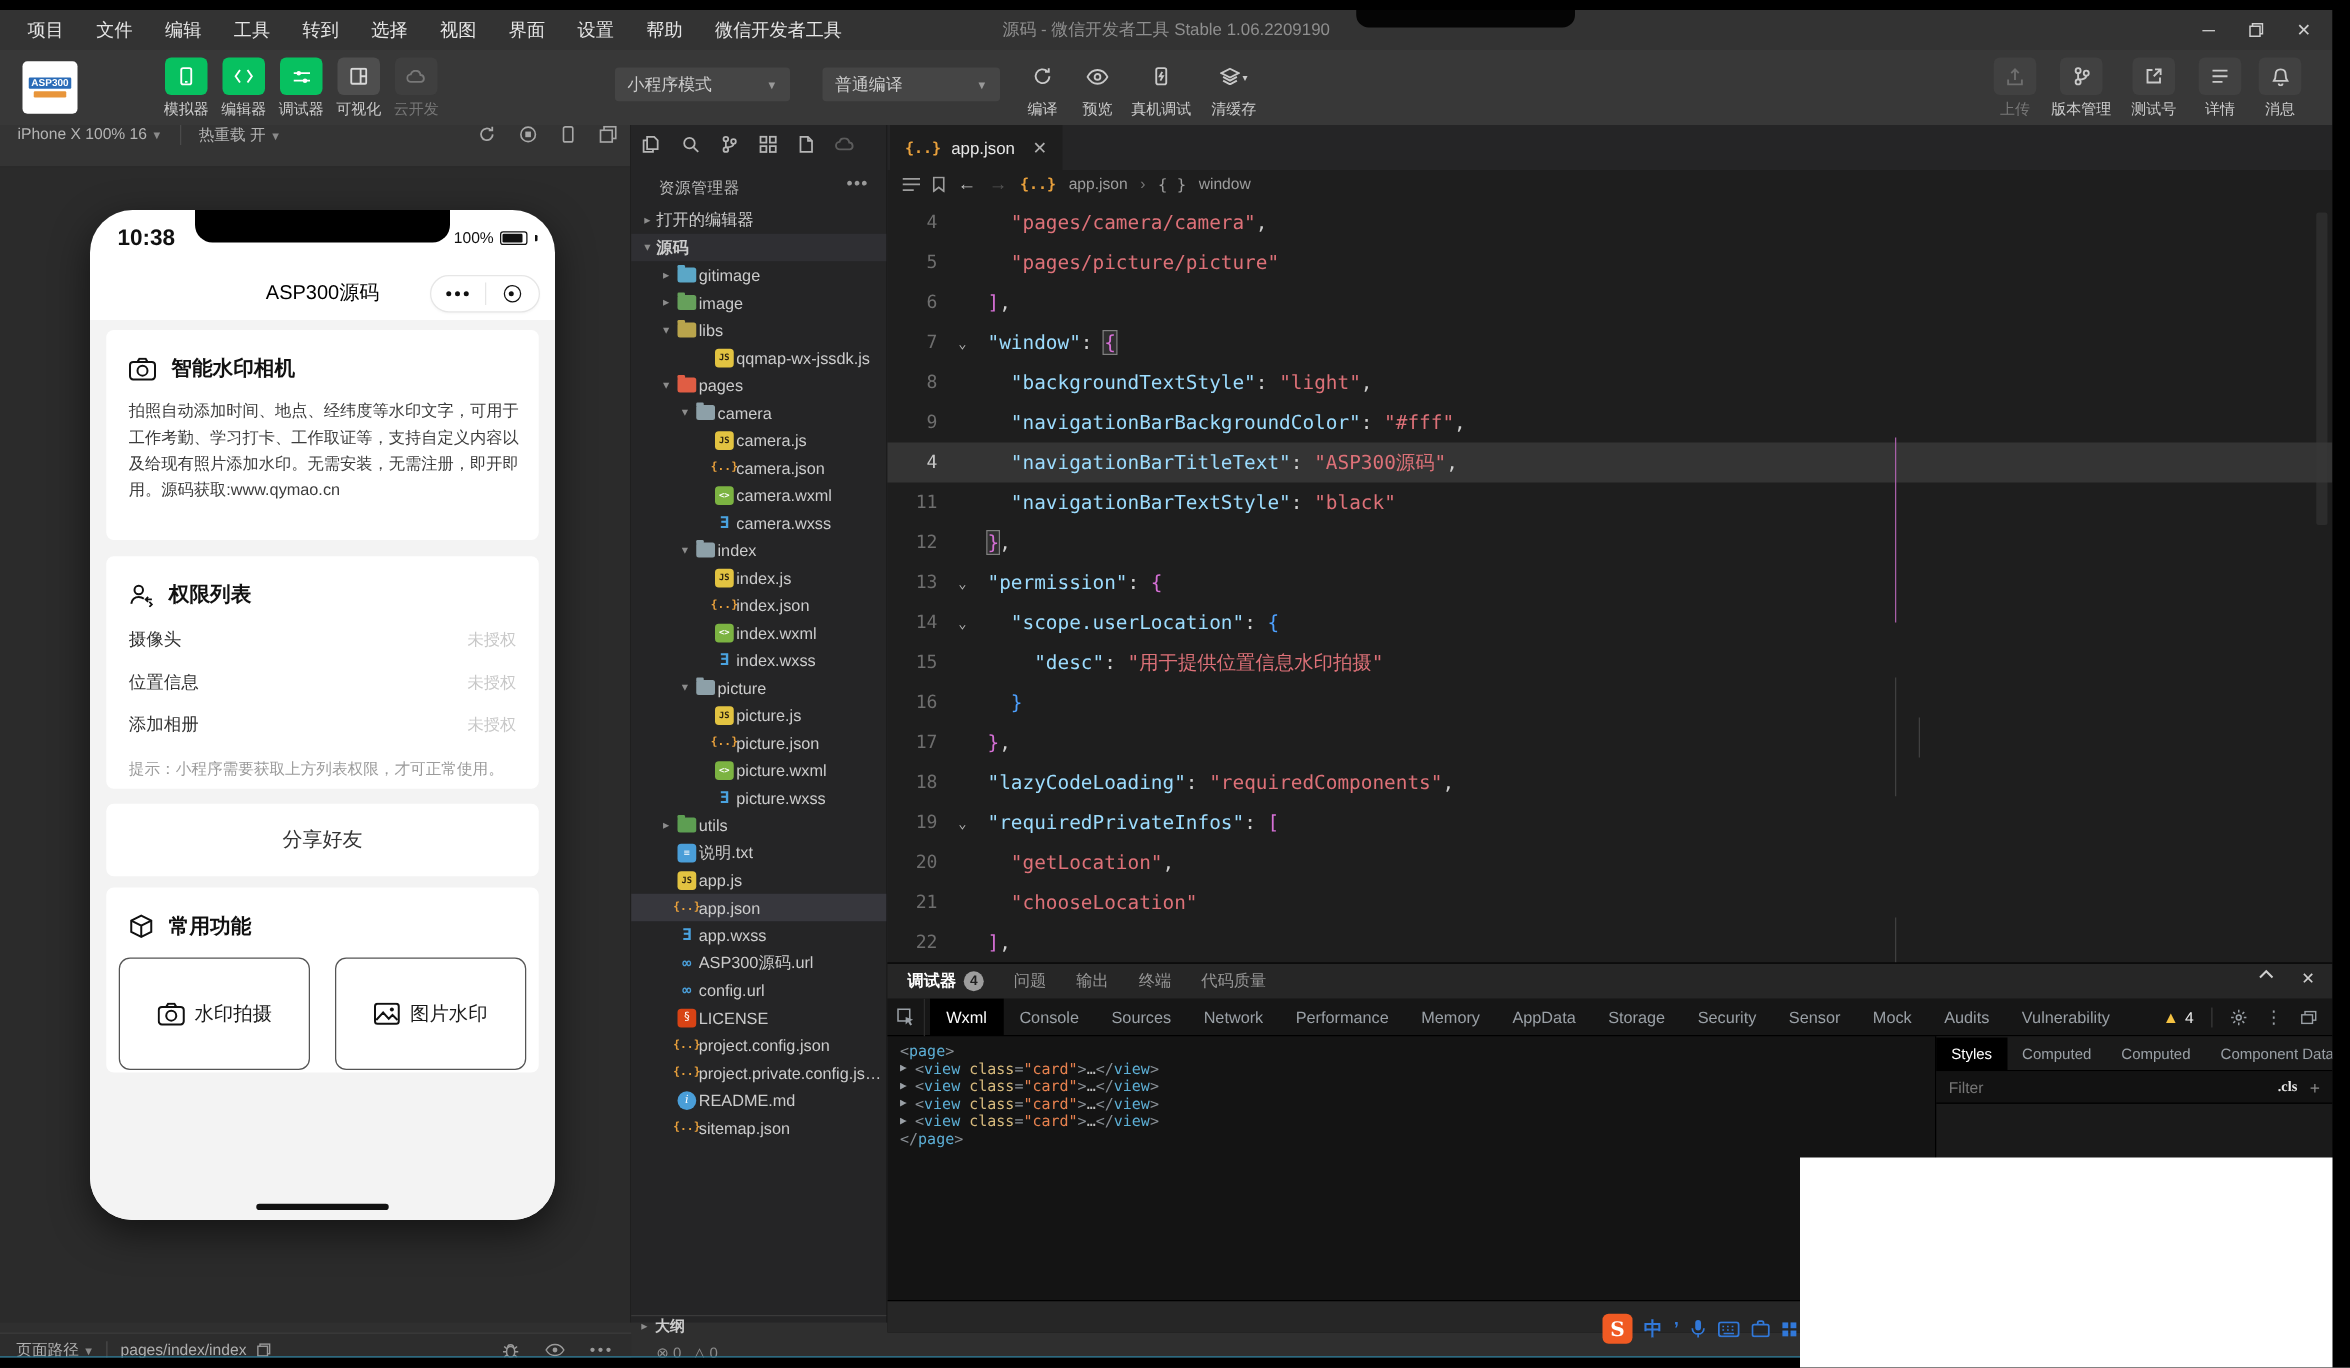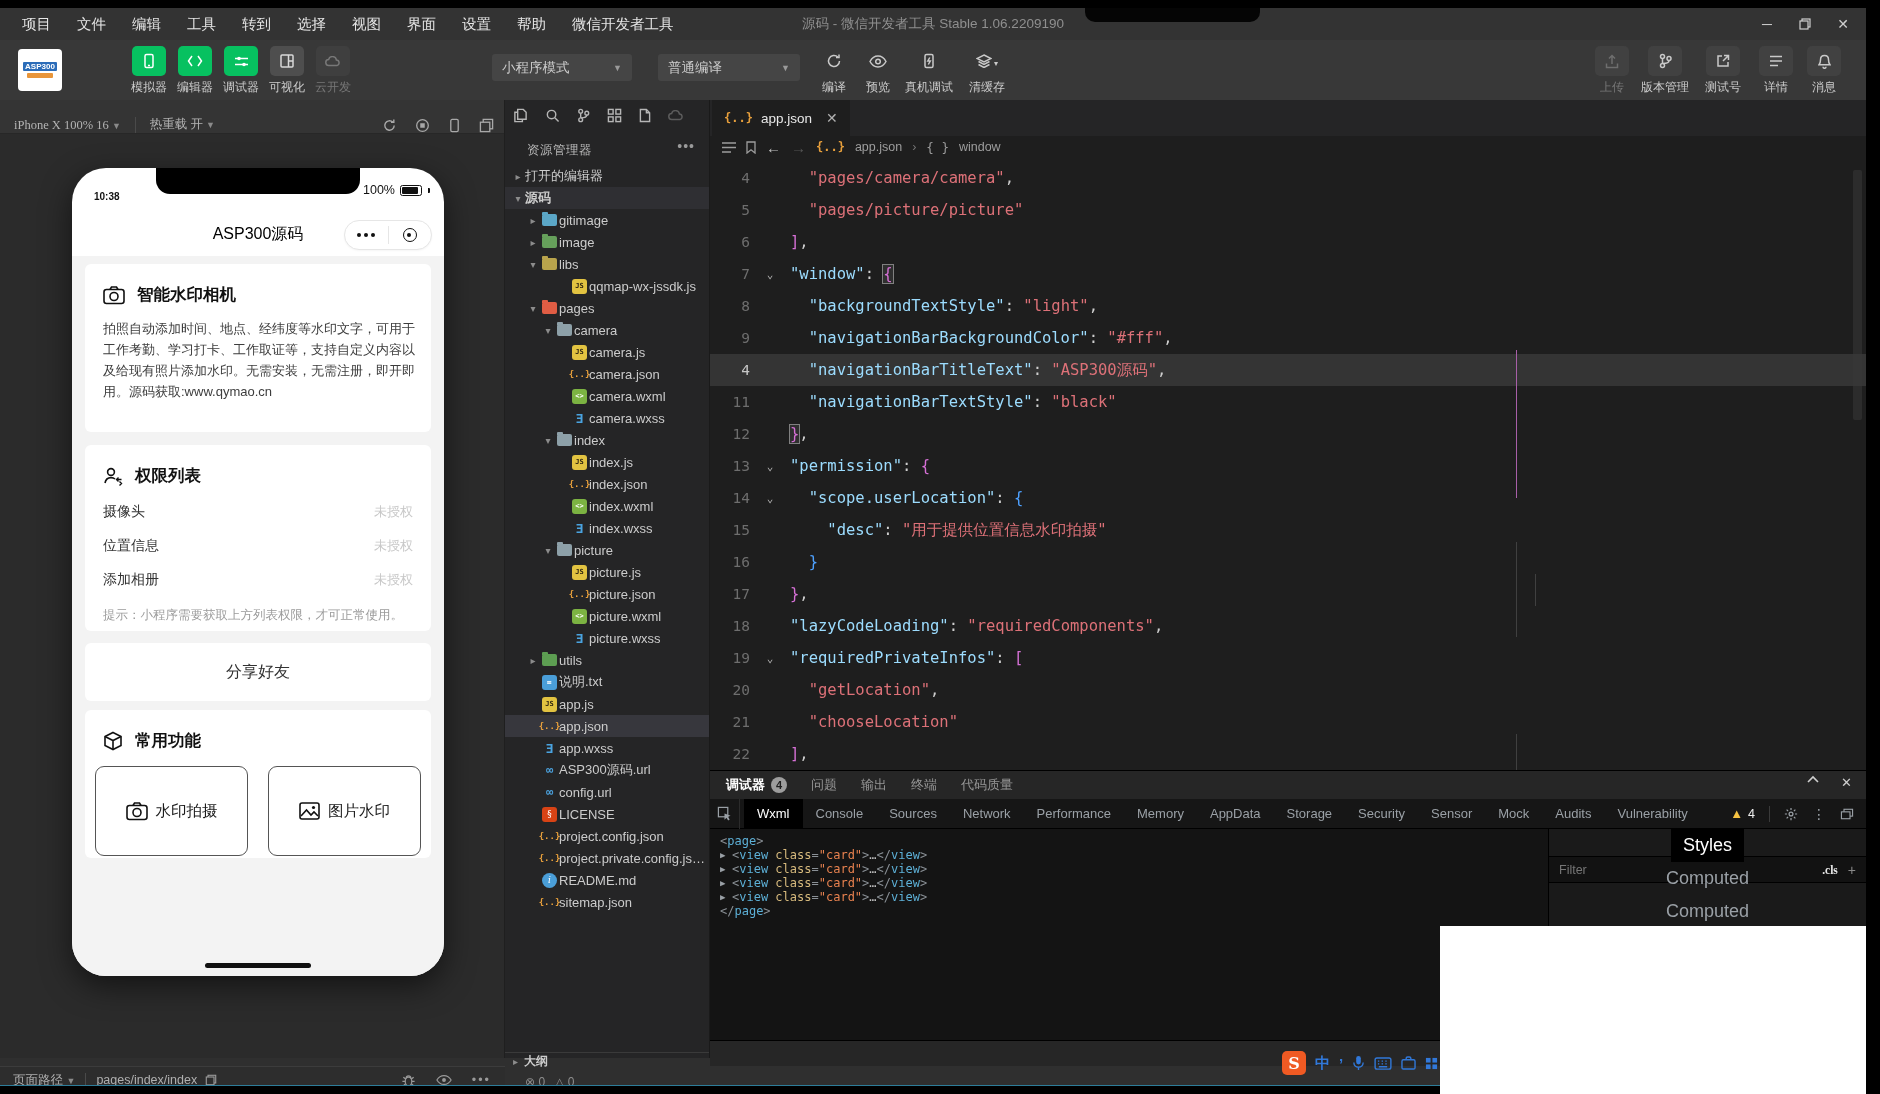--- a/index.html
+++ b/index.html
@@ -31,27 +31,27 @@
   .tb-ico.plain { background:#414141; color:#c9c9c9; }
   .tb-label { font-size:12px; color:#cccccc; white-space:nowrap; }
   .tb-label.dim { color:#777; }
   .dropdown { position:absolute; top:14px; height:27px; background:#454545; border-radius:3px; color:#cccccc; font-size:13.5px; display:flex; align-items:center; padding:0 10px; justify-content:space-between; }
   .dd-caret { color:#9a9a9a; font-size:9px; margin-left:10px; }
   #dd-mode { left:492px; width:140px; }
   #dd-compile { left:658px; width:142px; }
 
   
   #sim-panel { position:absolute; left:0; top:92px; width:505px; height:958px; background:#2b2b2b; border-right:1px solid #1f1f1f; }
-  #sim-toolbar { position:absolute; left:0; top:0; width:100%; height:34px; background:#343434; border-bottom:1px solid #272727; display:flex; align-items:flex-end; color:#b4b4b4; font-size:12.5px;font-family:Liberation Serif, serif; }
+  #sim-toolbar { position:absolute; left:0; top:0; width:100%; height:34px; background:#343434; border-bottom:1px solid #272727; display:flex; align-items:flex-start; color:#b4b4b4; font-size:12.5px; }
   #sim-toolbar .sep { width:1px; height:16px; background:#4a4a4a; margin:0 14px; }
   #sim-tb-icons { position:absolute; right:10px; display:flex; gap:18px; color:#a8a8a8; }
   #phone { position:absolute; left:72px; top:68px; width:372px; height:808px; background:#ffffff; border-radius:34px; box-shadow:0 10px 30px rgba(0,0,0,.55); overflow:hidden; }
   #phone-notch { position:absolute; left:84px; top:0; width:204px; height:26px; background:#000; border-radius:0 0 14px 14px; }
   #p-status { position:absolute; left:0; top:0; width:100%; height:44px; }
-  #p-time { position:absolute; left:22px; top:23px; font-size:10px; font-weight:bold; color:#111; }
+  #p-time { position:absolute; left:22px; top:12px; font-size:18px; font-weight:bold; color:#111; }
   #p-batt { position:absolute; right:14px; top:15px; display:flex; align-items:center; gap:5px; font-size:12.5px; color:#111; }
   .batt-body { width:22px; height:11px; border:1.5px solid #111; border-radius:2.5px; position:relative; }
   .batt-body::after { content:""; position:absolute; left:1px; top:1px; bottom:1px; width:16px; background:#111; border-radius:1px; }
   .batt-tip { width:2px; height:5px; background:#111; border-radius:0 1px 1px 0; margin-left:1px; }
   #p-nav { position:absolute; left:0; top:44px; width:100%; height:44px; background:#fff; }
   #p-nav-title { position:absolute; left:0; right:0; top:12px; text-align:center; font-size:16px; color:#000; }
   #p-capsule { position:absolute; right:12px; top:8px; width:88px; height:30px; border:1px solid #e6e6e6; border-radius:15px; background:#fff; display:flex; align-items:center; box-shadow:0 1px 2px rgba(0,0,0,.04); }
   .cap-dots { flex:1; display:flex; justify-content:center; gap:3px; }
   .cap-dots i { width:4px; height:4px; border-radius:50%; background:#111; }
   .cap-sep { width:1px; height:18px; background:#e6e6e6; }
@@ -137,21 +137,21 @@
   #warn-badge { display:flex; align-items:center; gap:5px; color:#eee; font-size:12.5px; }
   #warn-badge .tri { color:#f5c242; font-size:13px; }
   #dt-right .vsep { width:1px; height:16px; background:#3a3a3a; }
   #dt-right .ico { color:#9aa0a6; }
   #wxml-pane { position:absolute; left:0; top:58px; width:838px; bottom:26px; font-family:"DejaVu Sans Mono","Liberation Mono",monospace; font-size:12px; padding-top:5px; }
   .wx-line { height:14px; display:flex; align-items:center; padding-left:10px; white-space:pre; }
   .wx-arrow { color:#9aa0a6; font-size:9px; width:12px; flex:none; }
   .wx-noarrow { width:0px; }
   .dt-pun { color:#8a9096; } .dt-tag { color:#5db0d7; } .dt-attr { color:#d7ba7d; } .dt-val { color:#e8824f; } .dt-dim { color:#bfbfbf; }
   #styles-pane { position:absolute; left:838px; top:58px; right:0; bottom:26px; background:#1a1a1a; border-left:1px solid #000; }
-  #styles-tabs { height:28px; display:flex; align-items:center; font-size:18px; color:#9aa0a6; border-bottom:1px solid #000;flex-direction:column; }
+  #styles-tabs { height:28px; display:flex; align-items:center; font-size:12px; color:#9aa0a6; border-bottom:1px solid #000; }
   .st-tab { padding:6px 12px; white-space:nowrap; }
   .st-tab.active { background:#000; color:#fff; }
   #filter-row { height:26px; display:flex; align-items:center; background:#121212; border-bottom:1px solid #000; padding:0 10px; }
   #filter-text { color:#767676; font-size:12.5px; flex:1; }
   #cls-label { color:#e8e8e8; font-size:11.5px; font-family:Liberation Serif, serif; font-weight:bold; margin-right:10px; }
   #cls-plus { color:#8a8a8a; font-size:14px; }
   #dbg-bottom { position:absolute; left:0; bottom:0; width:100%; height:26px; background:#262626; border-top:1px solid #000; }
 
   
   #bottom-line { position:absolute; left:0; top:1077px; width:1866px; height:2px; background:#2d7d9a; }

